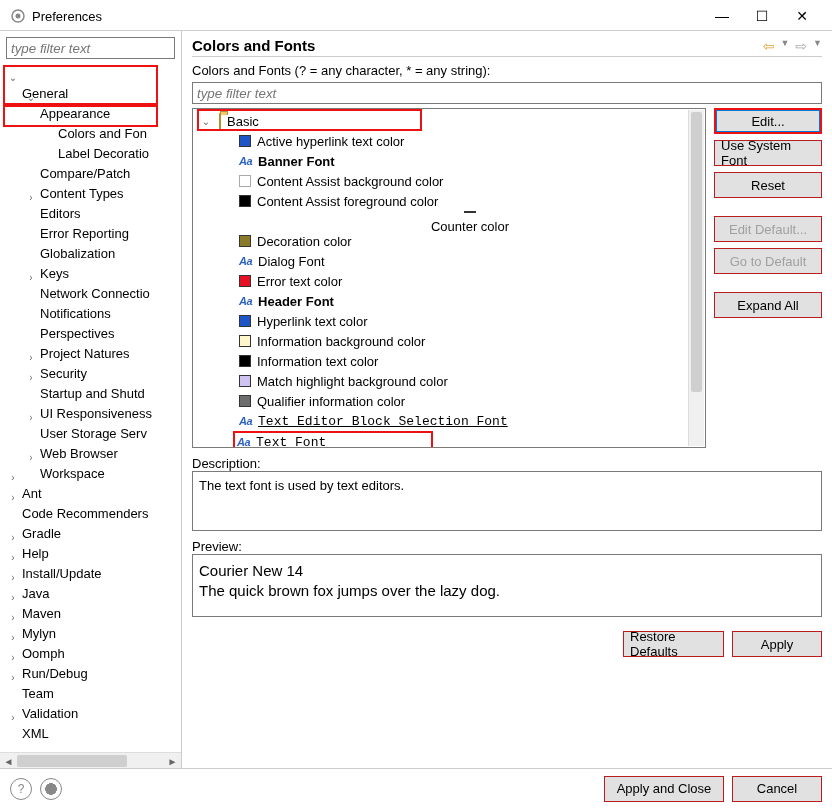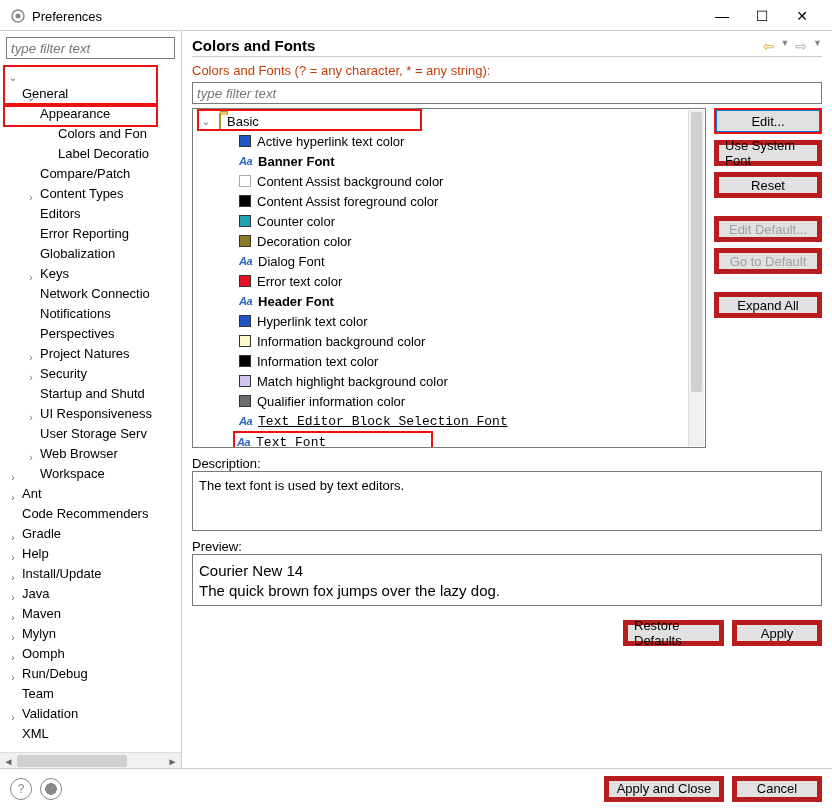--- a/index.html
+++ b/index.html
@@ -17,39 +17,39 @@
   .tree-inner { padding: 2px 0; }
   .node { display: flex; align-items: center; height: 20px; white-space: nowrap; }
   .twisty { width: 14px; text-align: center; color: #707070; font-size: 10px; user-select: none; }
   .node-label { padding: 0 2px; margin-top: 32px; }
   .hl-red { border: 2px solid #e11; position: absolute; pointer-events: none; }
   .content { flex: 1; padding: 6px 10px 0 10px; display: flex; flex-direction: column; position: relative; }
   .header-row { display: flex; align-items: center; margin-bottom: 2px; }
   .header-title { font-size: 15px; font-weight: 600; }
   .header-nav { display: flex; gap: 6px; }
   .nav-arrow { font-size: 14px; }
-  .subtitle { font-size: 13px; color: #c2410c; margin: 6px 0 4px 0; }
+  .subtitle { font-size: 13px; color: #000000; margin: 6px 0 4px 0; }
   .inner-filter { display: flex; margin-bottom: 4px; }
   .inner-filter input { flex: 1; height: 22px; border: 1px solid #7a7a7a; padding: 0 4px; font-style: italic; color: #888; }
   .main-row { display: flex; gap: 8px; }
   .treebox { flex: 1; border: 1px solid #7a7a7a; height: 340px; position: relative; overflow: hidden; }
   .treebox-inner { padding: 2px 4px; height: 100%; overflow-y: hidden; }
   .treebox-scroll { position: absolute; right: 1px; top: 1px; bottom: 1px; width: 16px; background: #f0f0f0; border-left: 1px solid #ddd; }
   .treebox-scroll .thumb { position: absolute; left: 2px; right: 2px; top: 2px; height: 280px; background: #cfcfcf; border-radius: 2px; }
   .cf-row { display: flex; align-items: center; height: 20px; gap: 6px; }
   .swatch { width: 12px; height: 12px; border: 1px solid #333; display: inline-block; }
   .font-aa { font-weight: bold; font-style: italic; font-size: 11px; letter-spacing: -0.5px; }
   .selected-row { background: #fff; border: 2px solid #e11; padding: 0 2px; height: 22px; }
   .btn-col { width: 108px; display: flex; flex-direction: column; gap: 6px; }
-  .btn { height: 26px; border: 5px solid #b91c1c; background: #e1e1e1; font-size: 13px; display: flex; align-items: center; justify-content: center; padding: 0 6px; }
+  .btn { height: 26px; border: 1px solid #b91c1c; background: #e1e1e1; font-size: 13px; display: flex; align-items: center; justify-content: center; padding: 0 6px; }
   .btn.primary-hl { border: 2px solid #e11; outline: 1px solid #0078d7; outline-offset: -3px; background: #e1e1e1; }
   .btn.disabled { color: #a0a0a0; }
   .sec-label { font-size: 13px; margin-top: 8px; }
   .desc-box { border: 1px solid #7a7a7a; height: 60px; padding: 6px; font-size: 13px; }
-  .preview-box { border: 1px solid #7a7a7a; height: 52px; padding: 6px; font-family: "Courier New", monospace; font-size: 15px; line-height: 1.35; }
+  .preview-box { border: 1px solid #7a7a7a; height: 63px; padding: 6px; font-family: "Courier New", monospace; font-size: 15px; line-height: 1.35; }
   .lower-buttons { display: flex; justify-content: flex-end; gap: 8px; margin-top: 14px; }
   .footer { position: absolute; bottom: 0; left: 0; right: 0; height: 40px; border-top: 1px solid #ccc; display: flex; align-items: center; padding: 0 10px; }
   .footer .circle-btn { width: 22px; height: 22px; border: 1.5px solid #888; border-radius: 50%; display: flex; align-items: center; justify-content: center; margin-right: 8px; color: #888; font-size: 12px; }
   .footer .spacer { flex: 1; }
   .hscroll { position: absolute; left: 0; bottom: 0; right: 0; height: 17px; background: #f0f0f0; border-top: 1px solid #ddd; }
   .hscroll .lbtn, .hscroll .rbtn { position: absolute; top: 0; bottom: 0; width: 17px; background: #f0f0f0; display: flex; align-items:center; justify-content:center; font-size: 10px; color:#666; }
   .hscroll .lbtn { left: 0; } .hscroll .rbtn { right: 0; }
   .hscroll .hthumb { position: absolute; top: 2px; bottom: 2px; left: 17px; width: 110px; background: #cfcfcf; border-radius: 2px; }
   .folder-icon { width: 14px; height: 12px; background: #f4c766; border: 1px solid #b58e2f; border-radius: 1px; position: relative; }
   .folder-icon::before { content: ""; position: absolute; top: -3px; left: 0; width: 6px; height: 3px; background: #f4c766; border: 1px solid #b58e2f; border-bottom: none; border-radius: 1px 1px 0 0; }
@@ -262,21 +262,21 @@
                 <span style="font-weight: 700;">Banner Font</span>
               </div>
               <div class="cf-row" style="padding-left: 42px;">
                 <span class="swatch" style="background: rgb(255, 255, 255); border-color: rgb(170, 170, 170);"></span>
                 <span>Content Assist background color</span>
               </div>
               <div class="cf-row" style="padding-left: 42px;">
                 <span class="swatch" style="background: rgb(0, 0, 0);"></span>
                 <span>Content Assist foreground color</span>
               </div>
-              <div class="cf-row" style="padding-left: 42px;">
+              <div class="cf-row" style="padding-left: 42px; flex-direction: column;">
                 <span class="swatch" style="background: rgb(31, 162, 181);"></span>
                 <span>Counter color</span>
               </div>
               <div class="cf-row" style="padding-left: 42px;">
                 <span class="swatch" style="background: rgb(138, 122, 42);"></span>
                 <span>Decoration color</span>
               </div>
               <div class="cf-row" style="padding-left: 42px;">
                 <span class="font-aa" style="color: rgb(43, 99, 192);">Aa</span>
                 <span>Dialog Font</span>

